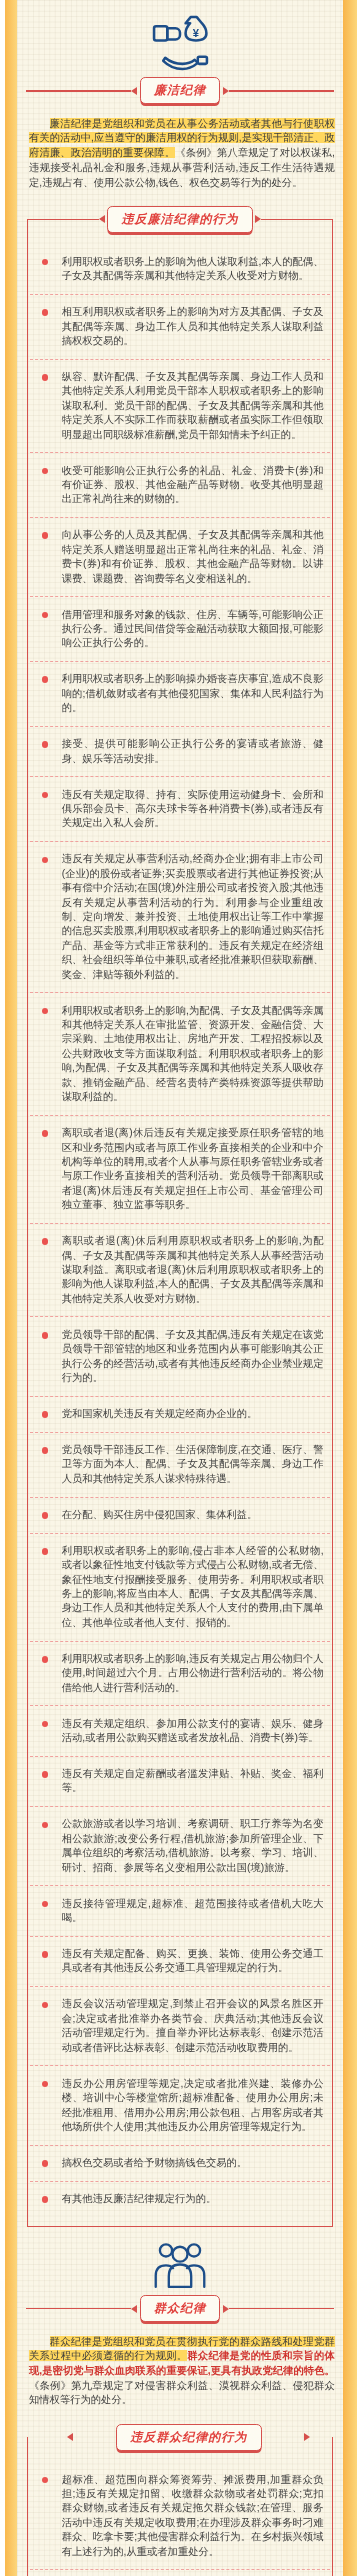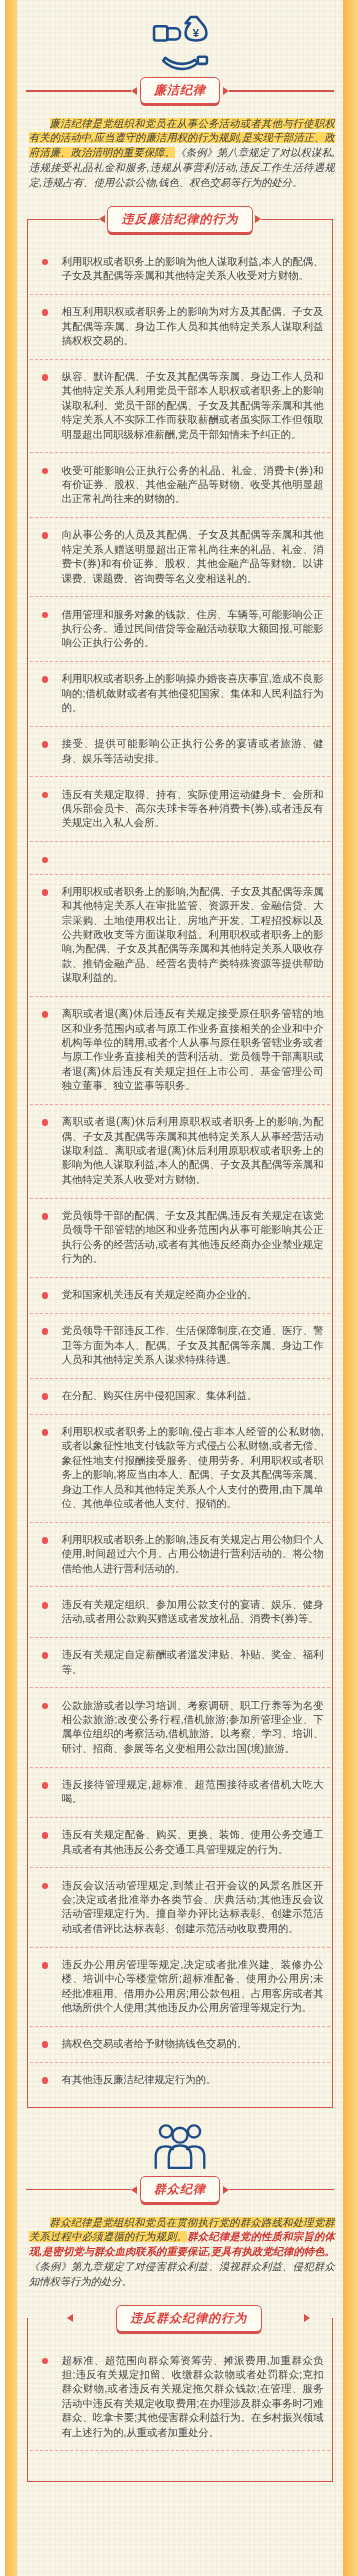--- a/index.html
+++ b/index.html
@@ -30,21 +30,21 @@
   .tri-left  { border-right:6.7px solid #D6504C; margin-right:2.6px; }
   .tri-right { border-left:6.7px solid #D6504C; margin-left:2.6px; }
   .badge {
     background:#FDFBF2; border:1.3px solid #D6504C; border-radius:5.2px;
     box-shadow:0 2.6px 0 -0.5px #D6504C;
     padding:4.1px 13.4px; font-size:12px; font-weight:700; color:#E0403C;
     letter-spacing:1px; white-space:nowrap;font-style:italic;
   }
   .intro {
     margin:12.4px 8.2px 15.5px 12px; font-size:10.3px; line-height:14.7px;
-    text-align:justify; text-indent:2em; color:#3c3c3c;font-style:italic;
+    text-align:justify; text-indent:2em; color:#3c3c3c;
   }
   .hl { background:#FFD75E; }
   .red-bold { color:#D0342F; font-weight:700; }
   .panel-wrap { margin:7.2px 10.3px 0 10.3px; }
   .panel-body {
     border:1px solid #D6504C; border-top:none;
     margin:-13.4px 0 0 0; padding:24px 0 8.2px 0;
     position:relative; z-index:1;
   }
   ul.v-list { list-style:none; margin:1px; padding:0; }
@@ -137,20 +137,21 @@
               <p class="v-text">接受、提供可能影响公正执行公务的宴请或者旅游、健身、娱乐等活动安排。</p>
             </li>
             <li class="sep"></li>
             <li class="v-item">
               <span class="dot"></span>
               <p class="v-text">违反有关规定取得、持有、实际使用运动健身卡、会所和俱乐部会员卡、高尔夫球卡等各种消费卡(券),或者违反有关规定出入私人会所。</p>
             </li>
             <li class="sep"></li>
             <li class="v-item">
               <span class="dot"></span>
+              <p class="v-text">违反有关规定从事营利活动,经商办企业;拥有非上市公司(企业)的股份或者证券;买卖股票或者进行其他证券投资;从事有偿中介活动;在国(境)外注册公司或者投资入股;其他违反有关规定从事营利活动的行为。利用参与企业重组改制、定向增发、兼并投资、土地使用权出让等工作中掌握的信息买卖股票,利用职权或者职务上的影响通过购买信托产品、基金等方式非正常获利的。违反有关规定在经济组织、社会组织等单位中兼职,或者经批准兼职但获取薪酬、奖金、津贴等额外利益的。</p>
             </li>
             <li class="sep"></li>
             <li class="v-item">
               <span class="dot"></span>
               <p class="v-text">利用职权或者职务上的影响,为配偶、子女及其配偶等亲属和其他特定关系人在审批监管、资源开发、金融信贷、大宗采购、土地使用权出让、房地产开发、工程招投标以及公共财政收支等方面谋取利益。利用职权或者职务上的影响,为配偶、子女及其配偶等亲属和其他特定关系人吸收存款、推销金融产品、经营名贵特产类特殊资源等提供帮助谋取利益的。</p>
             </li>
             <li class="sep"></li>
             <li class="v-item">
               <span class="dot"></span>
               <p class="v-text">离职或者退(离)休后违反有关规定接受原任职务管辖的地区和业务范围内或者与原工作业务直接相关的企业和中介机构等单位的聘用,或者个人从事与原任职务管辖业务或者与原工作业务直接相关的营利活动。党员领导干部离职或者退(离)休后违反有关规定担任上市公司、基金管理公司独立董事、独立监事等职务。</p>

